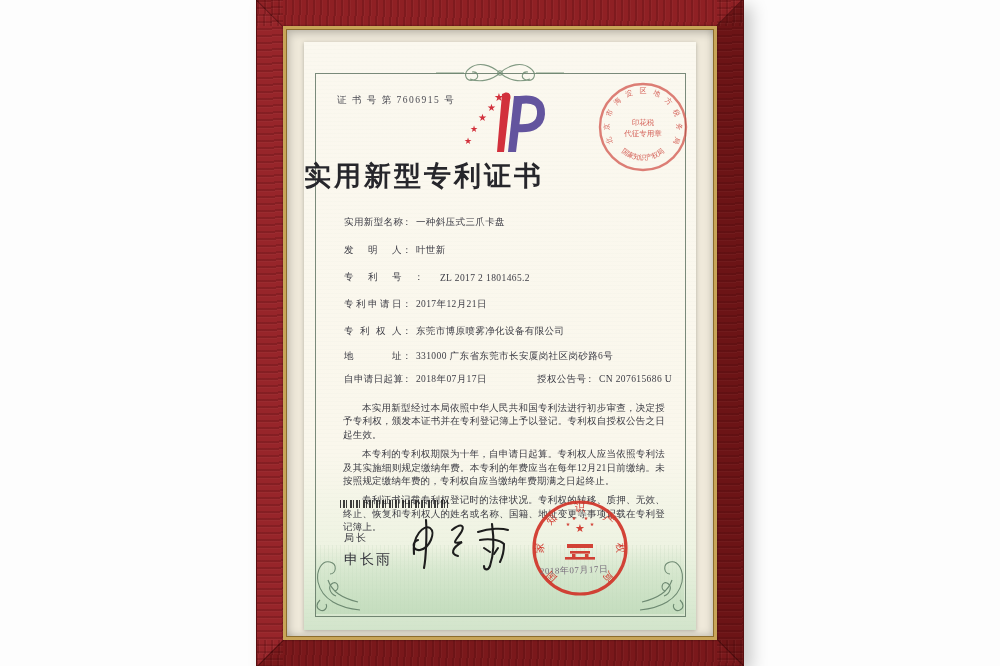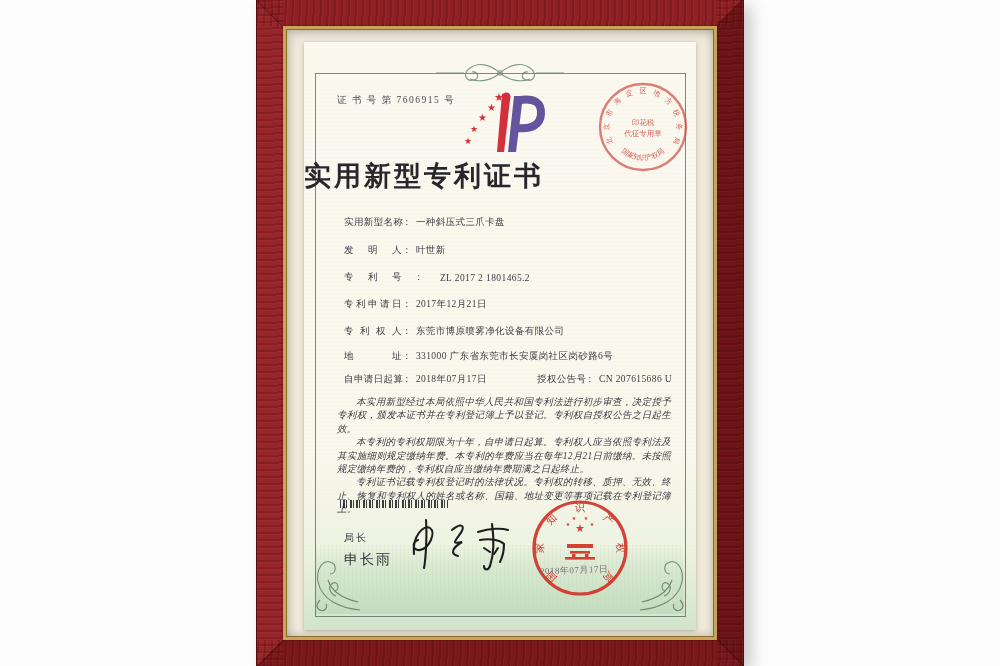--- a/index.html
+++ b/index.html
@@ -38,21 +38,21 @@
   .certNo{position:absolute;left:33px;top:52px;font-size:9.5px;letter-spacing:1.5px;color:#4a4a52;}
   .title{position:absolute;left:0;top:116px;width:100%;
          font-size:27px;font-weight:bold;letter-spacing:3px;color:#26262b;}
 
   .f-row{position:absolute;left:40px;display:flex;align-items:center;font-size:9.5px;color:#3c3c45;letter-spacing:.4px;white-space:nowrap;}
   .f-label{display:inline-block;width:58px;text-align:justify;text-align-last:justify;}
   .f-value{margin-left:4px;}
   .f-right{position:absolute;left:193px;display:flex;align-items:baseline;}
 
   .paras{position:absolute;left:33px;top:354px;width:334px;}
-  .paras p{margin:0;font-size:9.5px;line-height:13.4px;color:#3a3a42;text-indent:2em;text-align:justify;letter-spacing:.2px;font-style:italic;}
+  .paras p{margin:6px;font-size:9.5px;line-height:13.4px;color:#3a3a42;text-indent:2em;text-align:justify;letter-spacing:.2px;}
 
   .barcode{position:absolute;left:36px;top:458px;width:108px;height:8px;opacity:.85;
     background:repeating-linear-gradient(90deg,#1c1c1c 0 1px,transparent 1px 3px,#1c1c1c 3px 5px,transparent 5px 6px,#1c1c1c 6px 7px,transparent 7px 10px,#1c1c1c 10px 12px,transparent 12px 13px);}
 
   .signerTitle{position:absolute;left:40px;top:489px;font-size:10px;color:#33333b;letter-spacing:2px;}
   .signerName{position:absolute;left:40px;top:509px;font-size:14px;color:#33333b;letter-spacing:2px;}
   .signatureSvg{position:absolute;left:96px;top:472px;}
 
   .govSeal{position:absolute;left:226px;top:456px;}
   .sealDate{position:absolute;left:236px;top:522px;font-size:9px;color:#786d7c;letter-spacing:.5px;transform:rotate(-2deg);}

